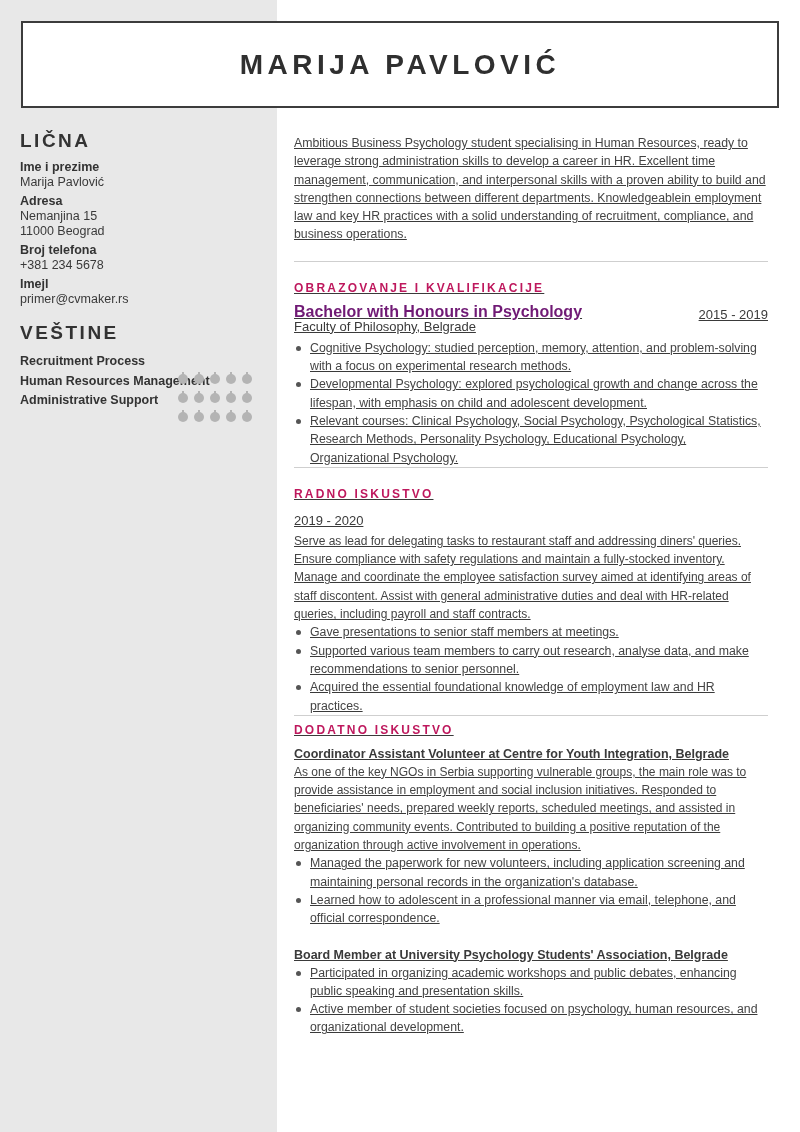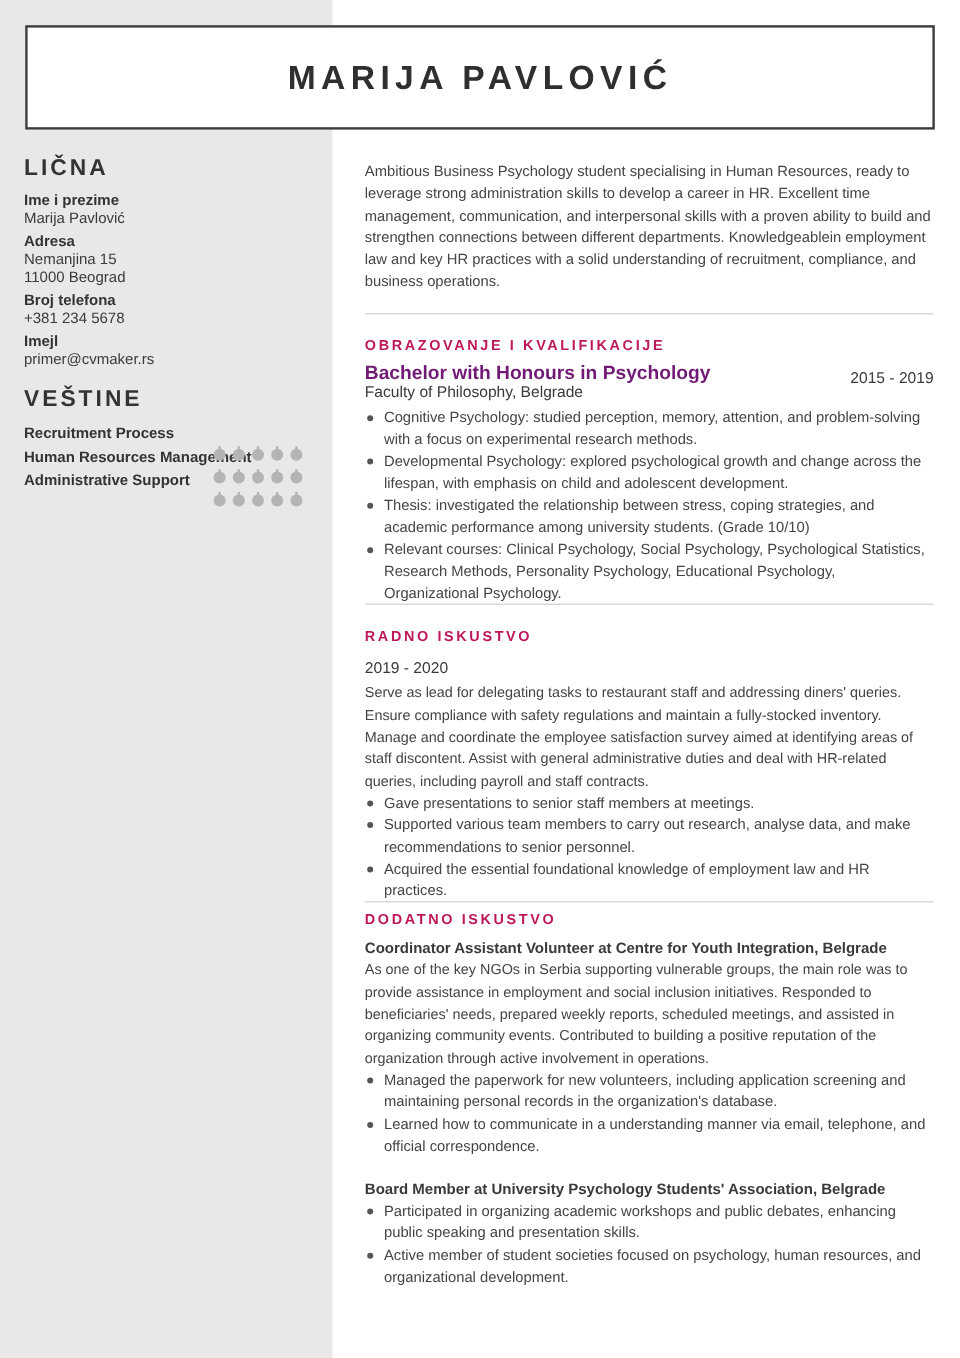--- a/index.html
+++ b/index.html
@@ -23,21 +23,21 @@
   .info-value { font-size: 12.5px; color: #3a3a3a; line-height: 15px; }
   .info-block { margin-bottom: 4px; }
   .skills-heading { margin-top: 15px; }
   .skill-list { position: relative; }
   .skill-name { font-size: 12.5px; font-weight: bold; color: #333; line-height: 19.5px; }
   .dots { position: absolute; left: 158px; top: 17px; }
   .dot-row { display: flex; gap: 6px; height: 19px; align-items: center; }
   .dot { width: 10px; height: 10px; border-radius: 50%; background: #b4b4b4; position: relative; }
   .dot::after { content: ""; position: absolute; left: 4px; top: -2px; width: 2px; height: 3px; background: #b4b4b4; }
 
-  .main { position: absolute; left: 304px; top: 134px; width: 474px; }
+  .main { position: absolute; left: 294px; top: 134px; width: 474px; text-decoration: underline; }
   .summary { font-size: 12.3px; line-height: 18.3px; color: #444; }
   .sep { border: 0; border-top: 1px solid #cfcfcf; }
   .section-heading { font-size: 12px; font-weight: bold; letter-spacing: 2.2px; color: #be185d; }
   .entry-head { display: flex; justify-content: space-between; align-items: flex-start; }
   .entry-title { font-size: 16px; font-weight: bold; color: #701a75; line-height: 15px; }
   .entry-sub { font-size: 13px; color: #3a3a3a; line-height: 15px; }
   .entry-date { font-size: 13px; color: #3a3a3a; padding-top: 3px; }
   .para { font-size: 12px; line-height: 18.3px; color: #444; }
   ul.bullets { list-style: none; }
   ul.bullets li { position: relative; padding-left: 16px; font-size: 12.3px; line-height: 18.3px; color: #444; }
@@ -115,21 +115,20 @@
     <div class="entry-head" style="margin-top:9px;">
       <div>
         <div class="entry-title">Bachelor with Honours in Psychology</div>
         <div class="entry-sub">Faculty of Philosophy, Belgrade</div>
       </div>
       <div class="entry-date">2015 - 2019</div>
     </div>
     <ul class="bullets" style="margin-top:5px;">
       <li>Cognitive Psychology: studied perception, memory, attention, and problem-solving with a focus on experimental research methods.</li>
       <li>Developmental Psychology: explored psychological growth and change across the lifespan, with emphasis on child and adolescent development.</li>
-      <li>Thesis: investigated the relationship between stress, coping strategies, and academic performance among university students. (Grade 10/10)</li>
       <li>Relevant courses: Clinical Psychology, Social Psychology, Psychological Statistics, Research Methods, Personality Psychology, Educational Psychology, Organizational Psychology.</li>
     </ul>
   </div>
   <hr class="sep">
 
   <div style="margin-top:19px;">
     <div class="section-heading">RADNO ISKUSTVO</div>
     <div class="entry-head" style="margin-top:9px;">
       <div class="entry-date">2019 - 2020</div>
     </div>
@@ -141,21 +140,21 @@
     </ul>
   </div>
   <hr class="sep">
 
   <div style="margin-top:7px;">
     <div class="section-heading">DODATNO ISKUSTVO</div>
     <div class="sub-title" style="margin-top:8px;">Coordinator Assistant Volunteer at Centre for Youth Integration, Belgrade</div>
     <p class="para">As one of the key NGOs in Serbia supporting vulnerable groups, the main role was to provide assistance in employment and social inclusion initiatives. Responded to beneficiaries' needs, prepared weekly reports, scheduled meetings, and assisted in organizing community events. Contributed to building a positive reputation of the organization through active involvement in operations.</p>
     <ul class="bullets">
       <li>Managed the paperwork for new volunteers, including application screening and maintaining personal records in the organization's database.</li>
-      <li>Learned how to communicate in a understanding manner via email, telephone, and official correspondence.</li>
+      <li>Learned how to adolescent in a professional manner via email, telephone, and official correspondence.</li>
     </ul>
     <div class="sub-title" style="margin-top:18px;">Board Member at University Psychology Students' Association, Belgrade</div>
     <ul class="bullets">
       <li>Participated in organizing academic workshops and public debates, enhancing public speaking and presentation skills.</li>
       <li>Active member of student societies focused on psychology, human resources, and organizational development.</li>
     </ul>
   </div>
 </div>
 
 </body></html>

